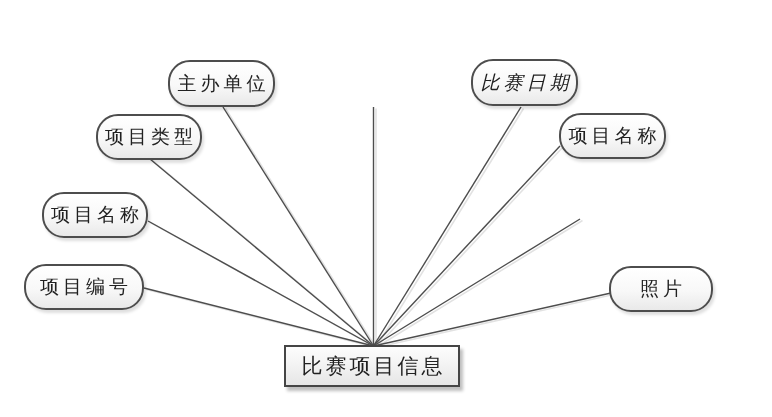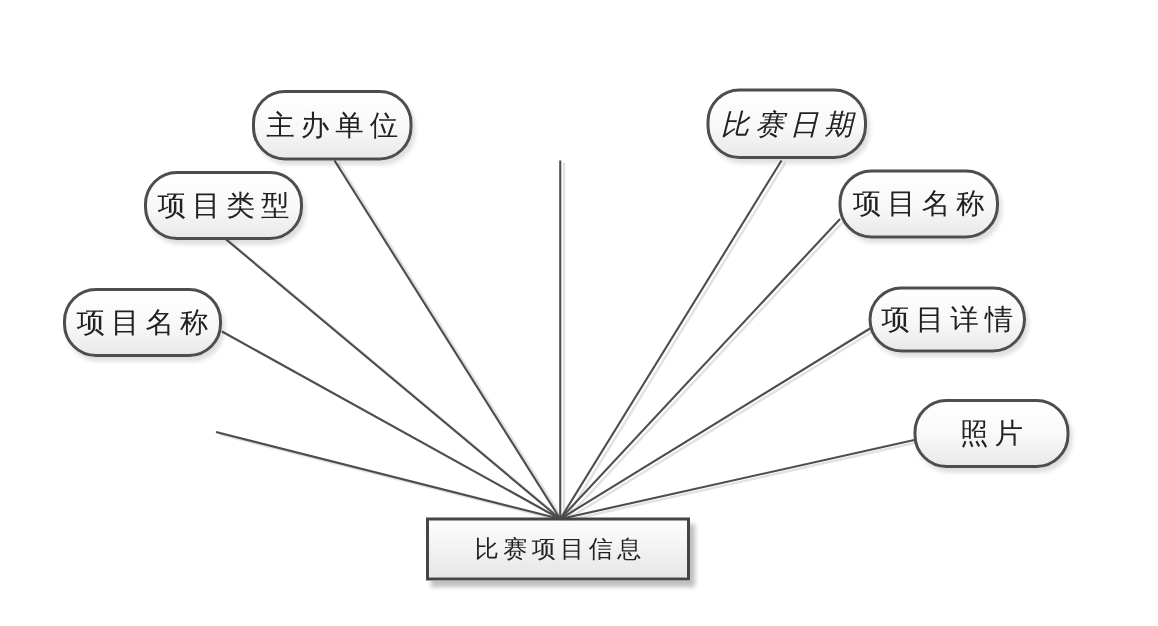--- a/index.html
+++ b/index.html
@@ -39,21 +39,21 @@
   .entity {
     position: absolute;
     box-sizing: border-box;
     border: 2px solid #454545;
     background: linear-gradient(180deg, #fdfdfd 0%, #f1f1f1 55%, #e6e6e6 100%);
     box-shadow: 3px 4px 3px rgba(0,0,0,0.25);
     display: flex;
     align-items: center;
     justify-content: center;
   }
-  .entity span { font-size: 16px; letter-spacing: 3px; text-indent: 3px; }
+  .entity span { font-size: 21px; letter-spacing: 3px; text-indent: 3px; }
 </style>
 </head>
 <body>
 
 <div class="canvas">
 
   <svg class="edges" viewBox="0 0 772 417">
     <g class="shadow" transform="translate(2.5,1.5)">
       <line x1="144" y1="288" x2="373.5" y2="346"></line>
       <line x1="148" y1="221" x2="373.5" y2="346"></line>
@@ -71,20 +71,23 @@
       <line x1="150" y1="159" x2="373.5" y2="346"></line>
       <line x1="223" y1="107" x2="373.5" y2="346"></line>
       <line x1="373.5" y1="107" x2="373.5" y2="346"></line>
       <line x1="521" y1="107" x2="373.5" y2="346"></line>
       <line x1="560" y1="146" x2="373.5" y2="346"></line>
       <line x1="580" y1="219" x2="373.5" y2="346"></line>
       <line x1="611" y1="293" x2="373.5" y2="346"></line>
     </g>
   </svg>
 
+  <div class="attr" style="left:24px; top:264px; width:120px; height:46px;">
+    <span>项目编号</span>
+  </div>
 
   <div class="attr" style="left:42px; top:192px; width:106px; height:46px;">
     <span>项目名称</span>
   </div>
 
   <div class="attr" style="left:96px; top:114px; width:106px; height:46px;">
     <span>项目类型</span>
   </div>
 
   <div class="attr" style="left:168px; top:60px; width:107px; height:47px;">
@@ -93,23 +96,20 @@
 
 
   <div class="attr" style="left:471px; top:59px; width:107px; height:47px;font-style:italic;">
     <span>比赛日期</span>
   </div>
 
   <div class="attr" style="left:559px; top:113px; width:107px; height:46px;">
     <span>项目名称</span>
   </div>
 
-  <div class="attr" style="left:579px; top:191px; width:105px; height:44px;">
-    <span>项目详情</span>
-  </div>
 
   <div class="attr" style="left:609px; top:266px; width:104px; height:46px;">
     <span>照片</span>
   </div>
 
   <div class="entity" style="left:284px; top:345px; width:176px; height:42px;">
     <span>比赛项目信息</span>
   </div>
 
 </div>

